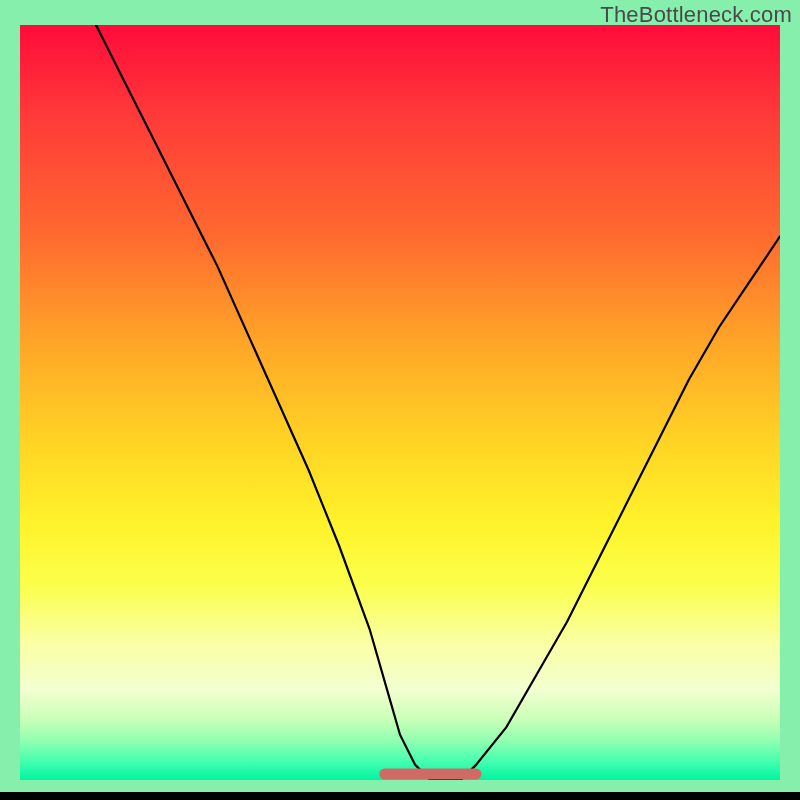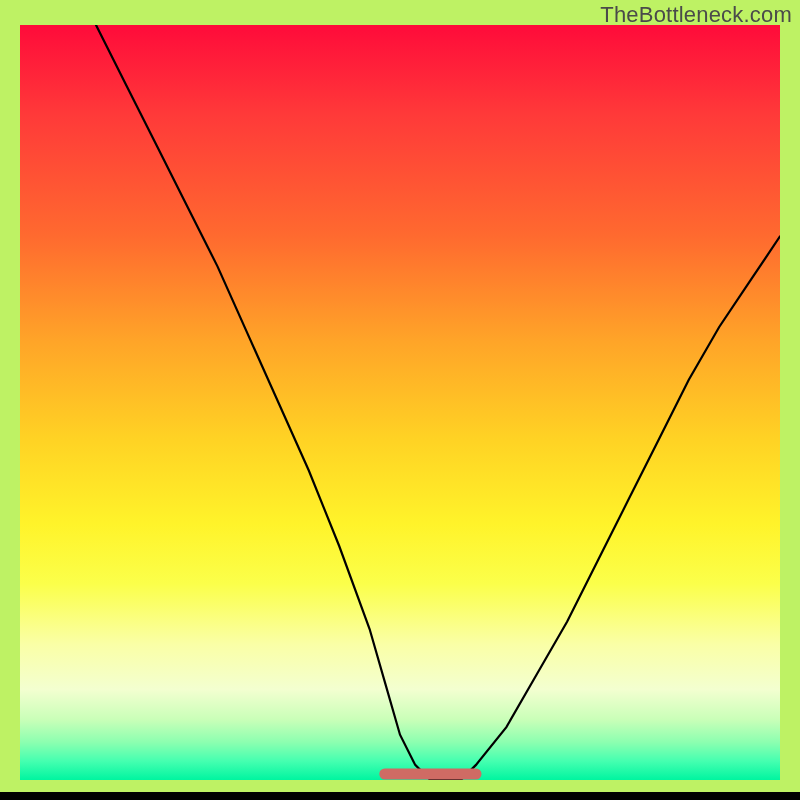--- a/index.html
+++ b/index.html
@@ -8,21 +8,21 @@
     width: 800px;
     height: 800px;
     background: #000;
     font-family: Arial, Helvetica, sans-serif;
     overflow: hidden;
   }
   .frame {
     position: relative;
     width: 800px;
     height: 792px;
-    background: #bef264;
+    background: #86efac;
   }
   .plot-area {
     position: absolute;
     left: 20px;
     top: 25px;
     width: 760px;
     height: 755px;
     background: linear-gradient(to bottom,
       #ff0b3a 0%,
       #ff3a39 12%,

